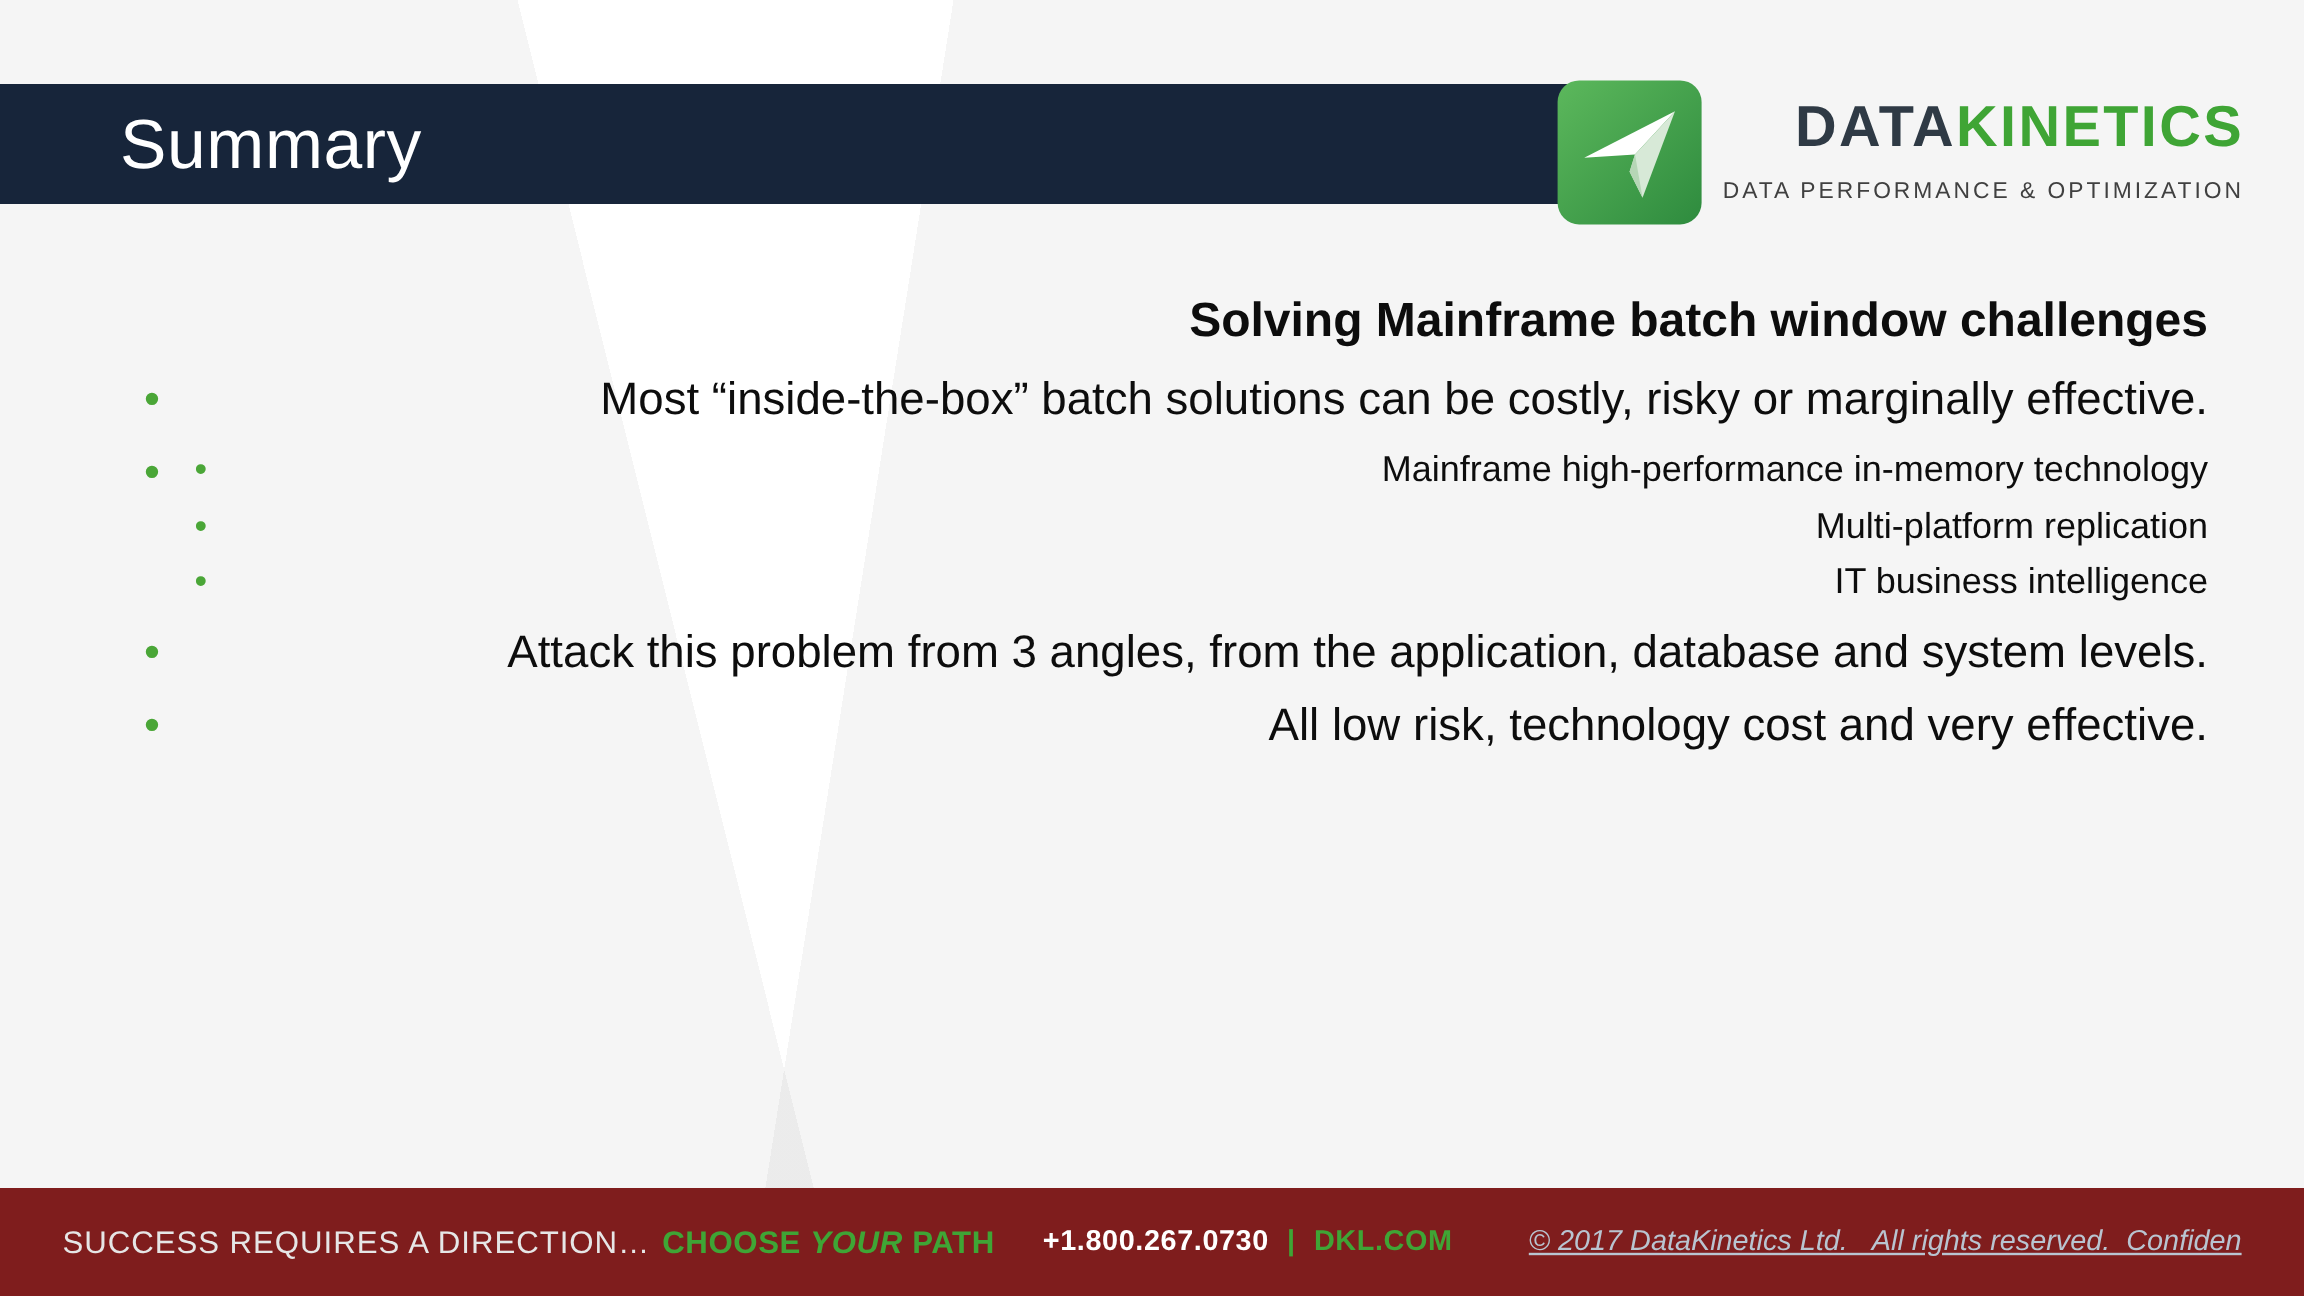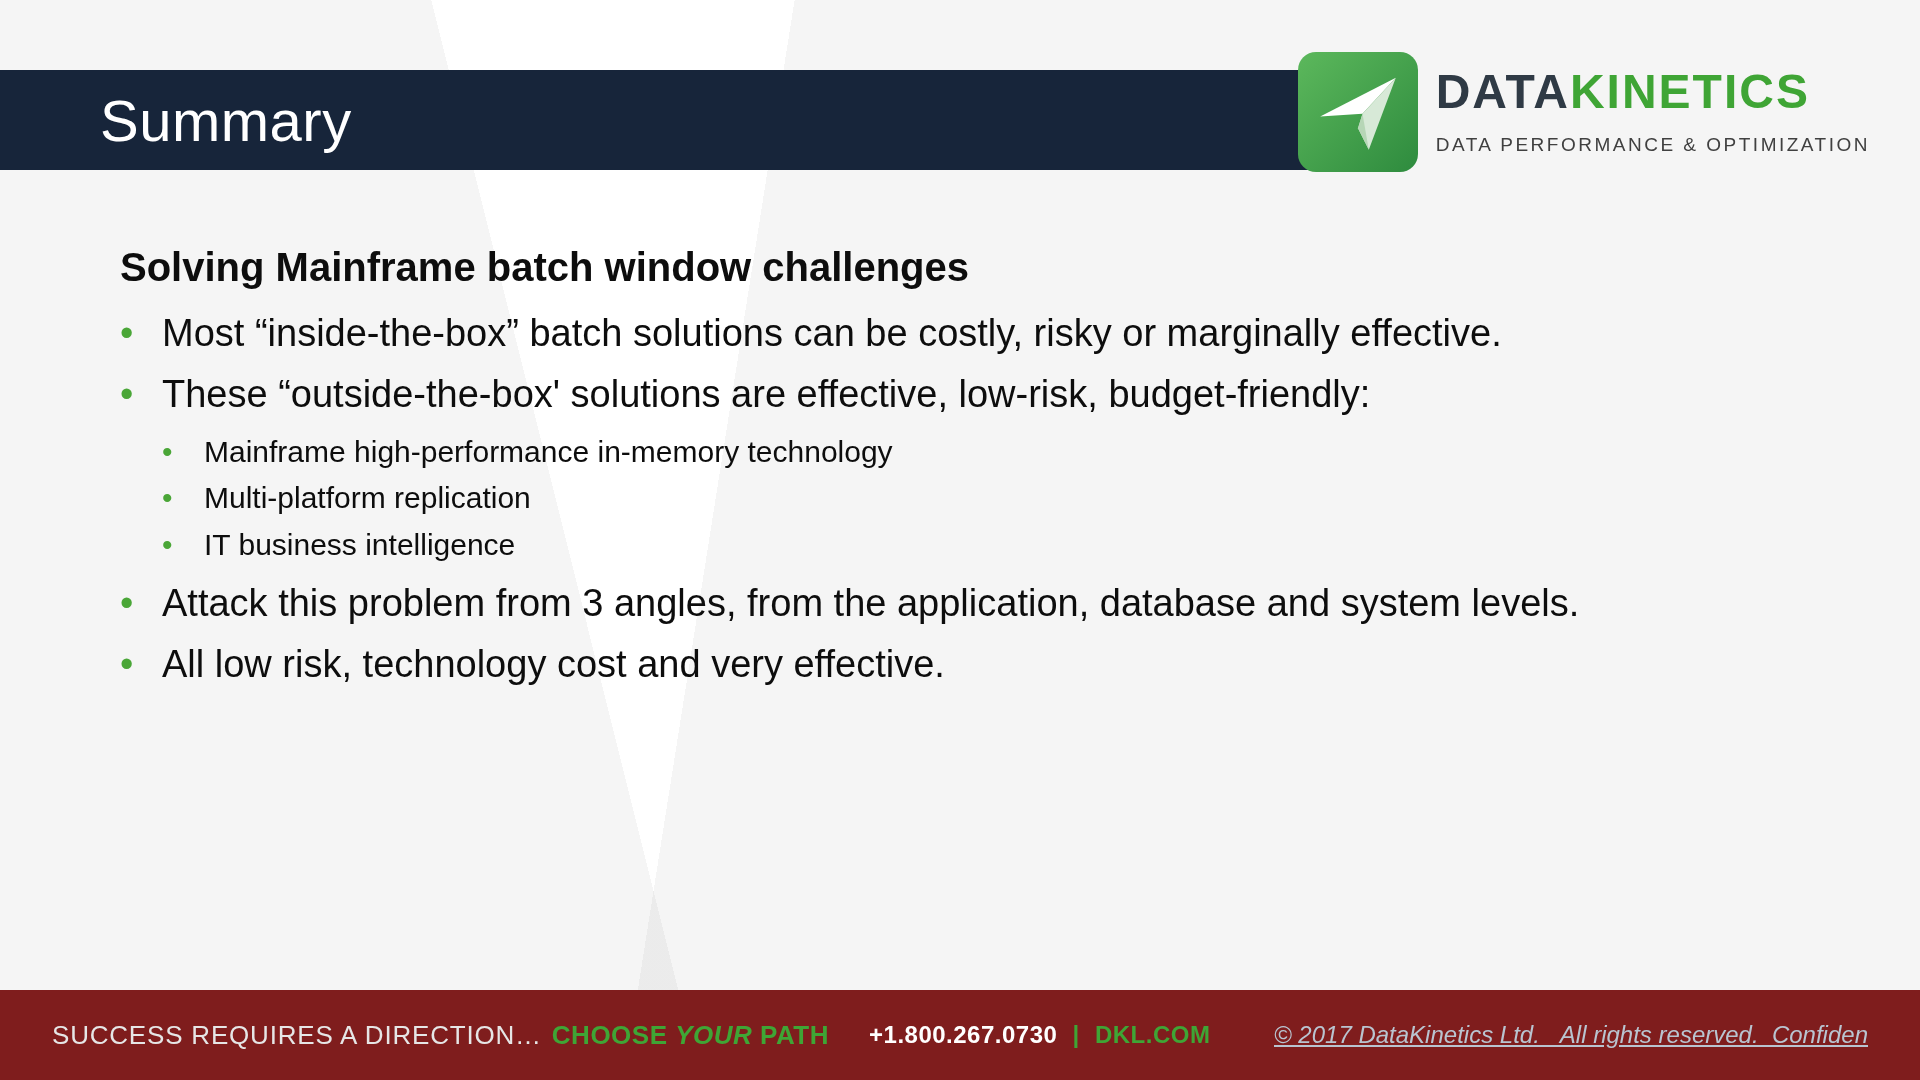--- a/index.html
+++ b/index.html
@@ -1,35 +1,35 @@
 <!DOCTYPE html>
 <html><head>
 <meta charset="utf-8">
 <style>
   * { margin: 0; padding: 0; box-sizing: border-box; }
   html, body { width: 1920px; height: 1080px; overflow: hidden; font-family: Arial, Helvetica, sans-serif; background: #fff; }
-  .slide { position: relative; width: 1920px; height: 1080px; background: #fff; }
+  .slide { position: relative; width: 1920px; height: 1080px; background: #fff; text-align: right; }
   .bg-tri {
     position: absolute; left: 0; bottom: 0; width: 1920px; height: 1080px;
     background:
       linear-gradient(99deg, rgba(0,0,0,0) 0 38%, rgba(0,0,0,0.04) 38% 100%),
       linear-gradient(76deg, rgba(0,0,0,0.04) 0 32%, rgba(0,0,0,0) 32% 100%);
     pointer-events: none;
   }
   
   .header-bar {
     position: absolute; left: 0; top: 70px; width: 1345px; height: 100px;
     background: #17253a; display: flex; align-items: center;
   }
   .header-title {
     color: #fff; font-size: 58px; font-weight: 400; margin-left: 100px;
     letter-spacing: 0.5px;
   }
   .logo-wrap {
-    position: absolute; top: 52px; right: 50px; display: flex; align-items: center;
+    position: absolute; top: 67px; right: 50px; display: flex; align-items: center;
   }
   .logo-mark {
     width: 120px; height: 120px;
     background: linear-gradient(135deg, #5cb85c 0%, #2e8b3e 100%);
     border-radius: 18px; position: relative; margin-right: 18px;
     display: flex; align-items: center; justify-content: center;
   }
   .logo-mark svg { display: block; }
   .logo-text { display: flex; flex-direction: column; }
   .logo-line1 { font-size: 48px; font-weight: 800; letter-spacing: 2px; line-height: 1; }
@@ -82,21 +82,20 @@
     </div>
   </div>
 
   <div class="content">
     <div class="subtitle">Solving Mainframe batch window challenges</div>
     <ul class="main">
       <li>
         <span>Most “inside-the-box” batch solutions can be costly, risky or marginally effective.</span>
       </li>
       <li>
-        <span>These “outside-the-box' solutions are effective, low-risk, budget-friendly:</span>
         <ul class="sub">
           <li><span>Mainframe high-performance in-memory technology</span></li>
           <li><span>Multi-platform replication</span></li>
           <li><span>IT business intelligence</span></li>
         </ul>
       </li>
       <li>
         <span>Attack this problem from 3 angles, from the application, database  and system levels.</span>
       </li>
       <li>

